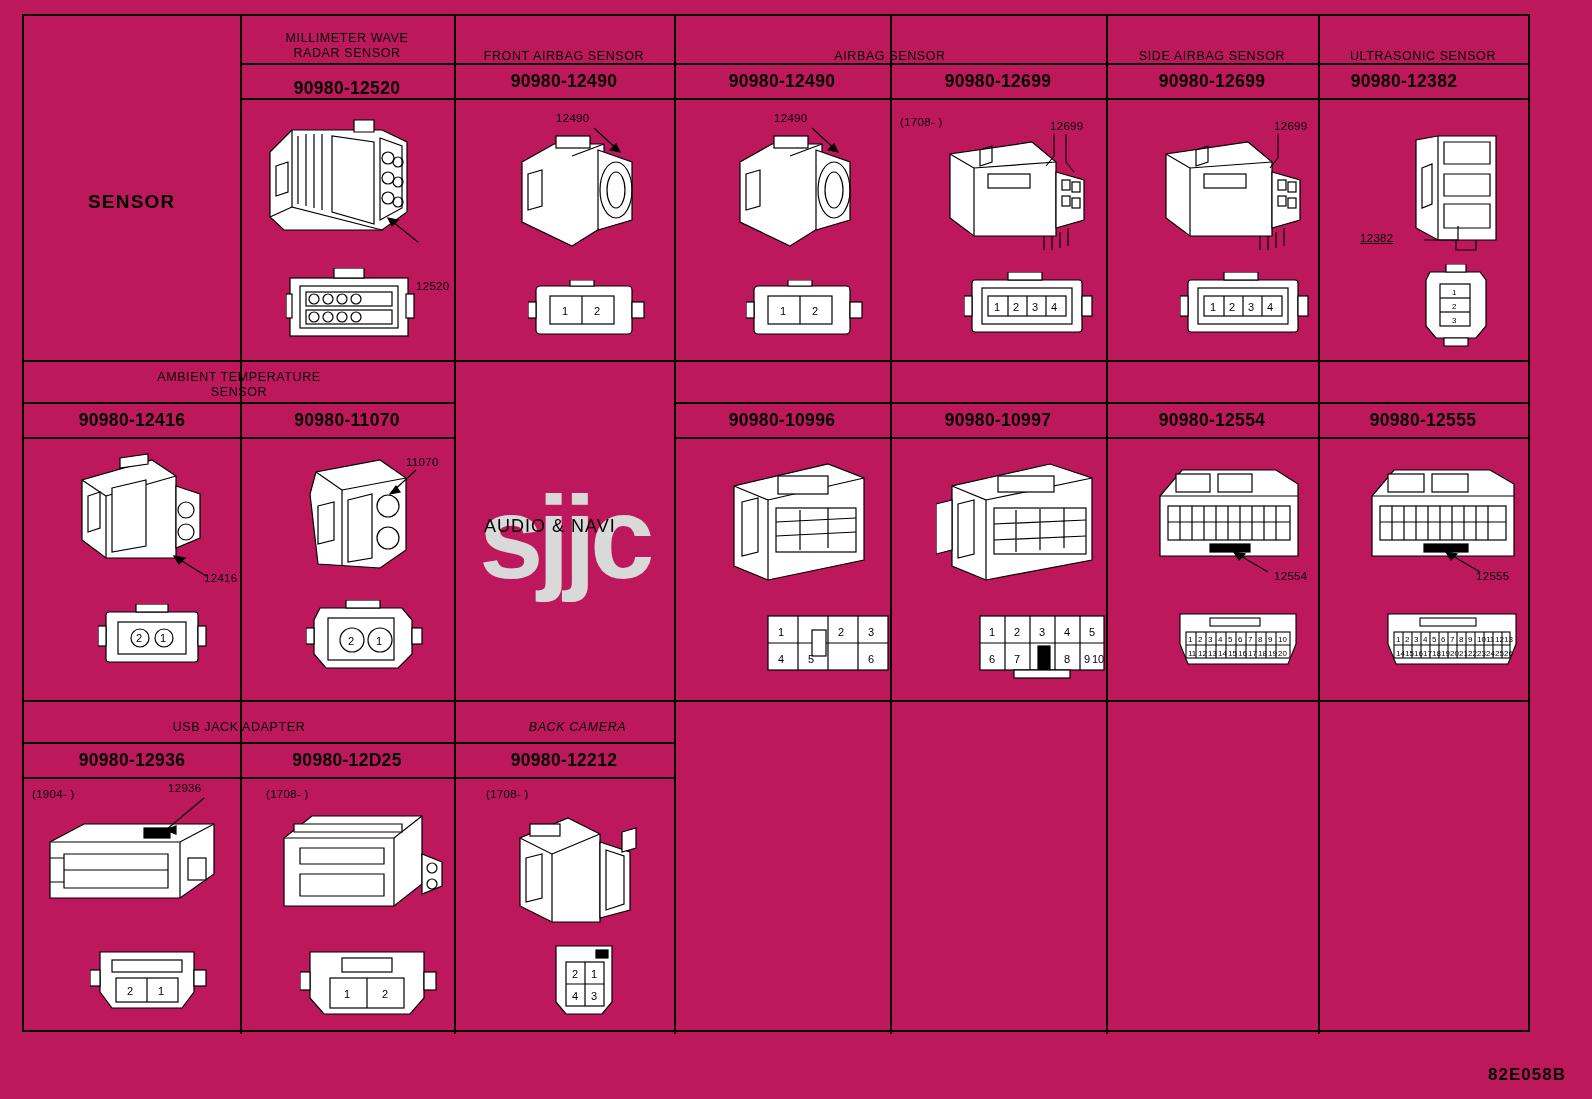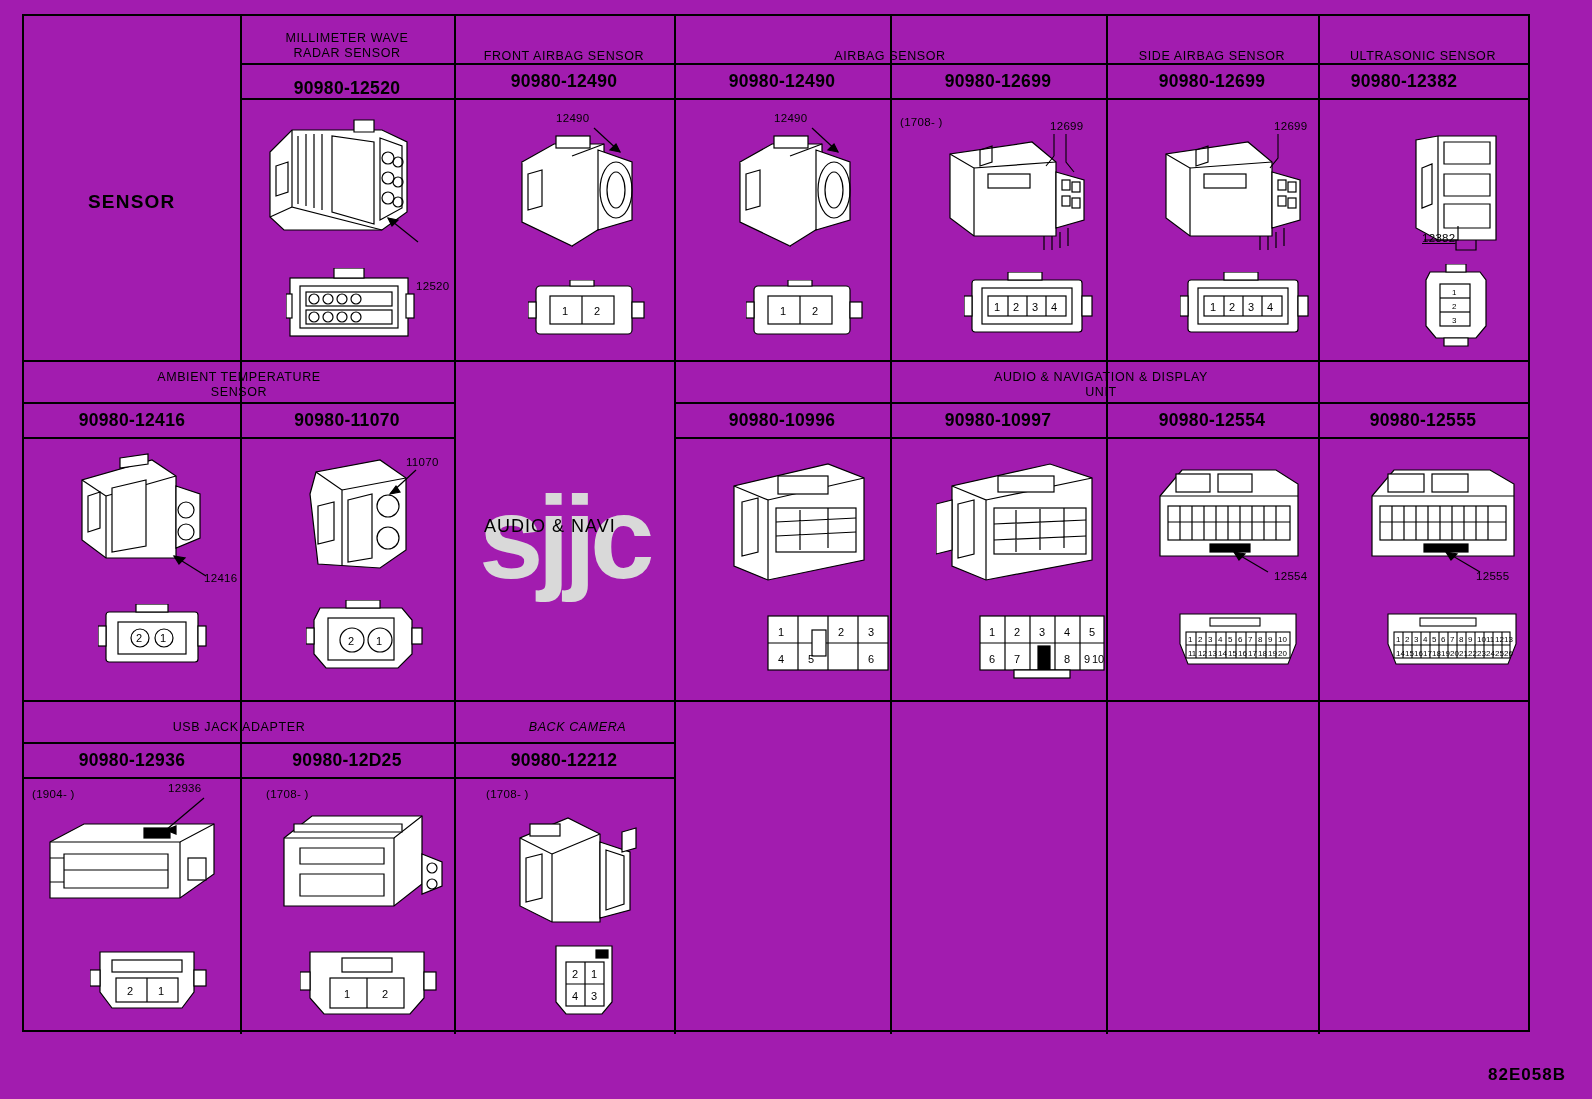--- a/index.html
+++ b/index.html
@@ -1,17 +1,17 @@
 <!DOCTYPE html>
 <html><head>
 <meta charset="utf-8">
 <style>
   html,body{margin:0;padding:0;background:#ffffff;}
   body{font-family:"Liberation Sans", sans-serif;color:#000;}
-  .page{position:relative;width:1592px;height:1099px;background:#a21caf;}
+  .page{position:relative;width:1592px;height:1099px;background:#be185d;}
   .sheet{position:absolute;left:22px;top:14px;width:1508px;height:1018px;border:2px solid #000;box-sizing:border-box;}
   .vline{position:absolute;width:2px;background:#000;}
   .hline{position:absolute;height:2px;background:#000;}
   .grp-title{position:absolute;text-align:center;font-size:12.5px;letter-spacing:.6px;line-height:15px;}
   .part-no{position:absolute;text-align:center;font-size:17.5px;font-weight:bold;letter-spacing:.3px;}
   .side-label{position:absolute;font-size:19px;font-weight:bold;letter-spacing:1.2px;}
   .callout{position:absolute;font-size:11.5px;letter-spacing:.3px;}
   .note{position:absolute;font-size:11.5px;letter-spacing:.3px;}
   .code{position:absolute;right:26px;bottom:14px;font-size:17px;font-weight:bold;letter-spacing:1px;}
   .wm{position:absolute;left:455px;top:455px;width:640px;height:130px;font-size:116px;font-weight:bold;color:#d9d9d9;letter-spacing:-6px;font-family:"Liberation Sans",sans-serif;user-select:none;}
@@ -280,21 +280,21 @@
       <g fill="none" stroke="#000" stroke-width="1.2">
         <path d="M12 16 L12 104 L34 116 L92 116 L92 12 L34 12 Z" fill="#fff"></path>
         <path d="M34 12 L34 116"></path>
         <path d="M40 18 L86 18 L86 40 L40 40 Z" fill="#fff"></path>
         <path d="M40 50 L86 50 L86 72 L40 72 Z" fill="#fff"></path>
         <path d="M40 80 L86 80 L86 104 L40 104 Z" fill="#fff"></path>
         <path d="M18 44 L28 40 L28 80 L18 84 Z"></path>
         <path d="M52 116 L52 126 L72 126 L72 116"></path>
       </g>
     </svg>
-    <div class="callout" style="left:1398px;top:216px;text-decoration:underline;">12382</div>
+    <div class="callout" style="left:1336px;top:216px;text-decoration:underline;">12382</div>
     <svg style="position:absolute;left:1398px;top:206px;" width="44" height="26">
       <g stroke="#000" stroke-width="1.2" fill="none">
           <path d="M2 18 L36 18 L36 4"></path>
         </g>
     </svg>
     <svg style="position:absolute;left:1394px;top:248px;" width="80" height="86">
       <g fill="none" stroke="#000" stroke-width="1.2">
         <path d="M12 8 L62 8 L68 16 L68 62 L58 74 L18 74 L8 62 L8 16 Z" fill="#fff"></path>
         <rect x="22" y="20" width="30" height="42" fill="#fff"></rect>
         <line x1="22" y1="34" x2="52" y2="34"></line>
@@ -303,24 +303,20 @@
         <path d="M26 74 L50 74 L50 82 L26 82 Z" fill="#fff"></path>
       </g>
       <text class="pin-sm" x="34" y="31">1</text>
       <text class="pin-sm" x="34" y="45">2</text>
       <text class="pin-sm" x="34" y="59">3</text>
     </svg>
 
     <div class="grp-title" style="left:0;top:354px;width:430px;">
       <div>AMBIENT TEMPERATURE</div>
       <div>SENSOR</div>
-    </div>
-    <div class="grp-title" style="left:650px;top:354px;width:854px;">
-      <div>AUDIO &amp; NAVIGATION &amp; DISPLAY</div>
-      <div>UNIT</div>
     </div>
 
     <div class="part-no" style="left:0;top:394px;width:216px;">90980-12416</div>
     <div class="part-no" style="left:216px;top:394px;width:214px;">90980-11070</div>
     <div class="part-no" style="left:650px;top:394px;width:216px;">90980-10996</div>
     <div class="part-no" style="left:866px;top:394px;width:216px;">90980-10997</div>
     <div class="part-no" style="left:1082px;top:394px;width:212px;">90980-12554</div>
     <div class="part-no" style="left:1294px;top:394px;width:210px;">90980-12555</div>
 
     <div class="wm">sjjc</div>

